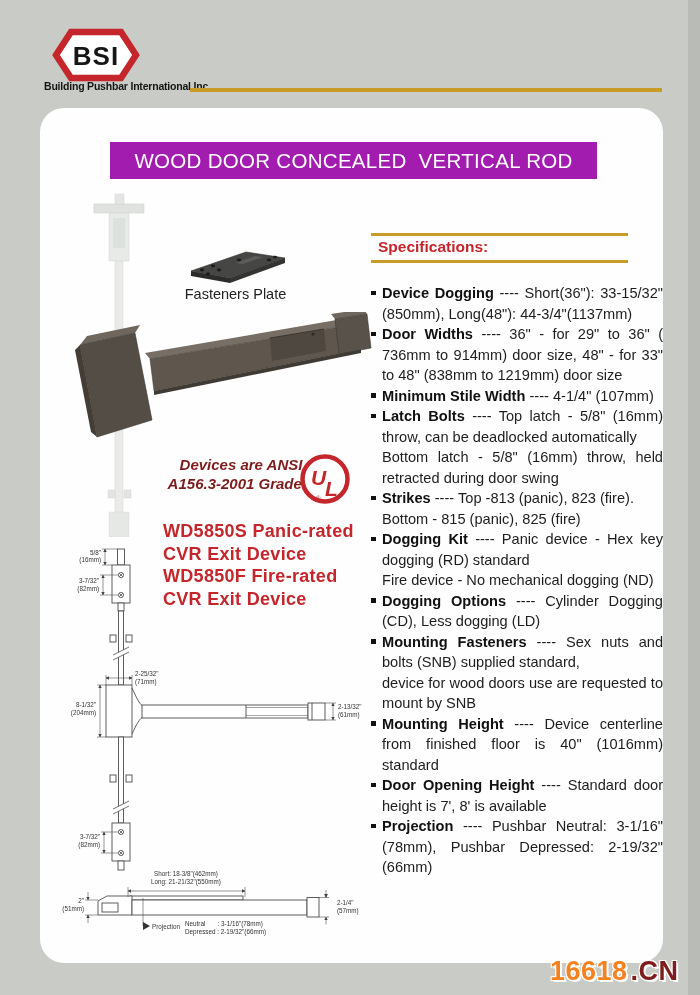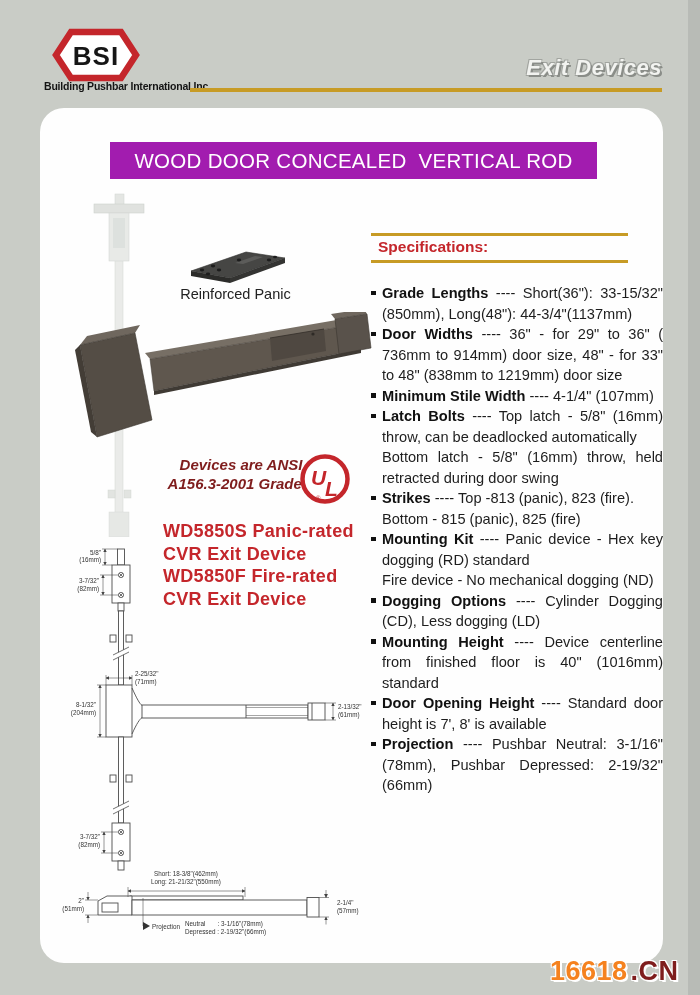--- a/index.html
+++ b/index.html
@@ -60,21 +60,20 @@
 <body>
 
 <div class="page">
   <div class="edge-band"></div>
 
   <svg class="logo-svg" width="88" height="58" viewBox="0 0 88 58">
     <polygon points="4,29 19,6 69,6 84,29 69,52 19,52" fill="#ffffff" stroke="#c4262b" stroke-width="6.5"></polygon>
     <text x="44" y="39" text-anchor="middle" font-size="26" font-weight="bold" fill="#161616" letter-spacing="1">BSI</text>
   </svg>
   <div class="logo-sub">Building Pushbar International.Inc</div>
-  <div class="section-title">Exit Devices</div>
   <div class="gold-rule"></div>
 
   <div class="card"></div>
 
   <div class="title-bar">WOOD DOOR CONCEALED  VERTICAL ROD</div>
 
   <svg class="ghost-rod" width="75" height="345" viewBox="0 0 75 345">
     <rect x="33" y="2" width="9" height="12" fill="#e2e4e1" stroke="#cfd3cf" stroke-width="0.6"></rect>
     <rect x="33" y="14" width="8" height="331" fill="#e8eae7" stroke="#d3d6d2" stroke-width="0.6"></rect>
     <rect x="12" y="12" width="50" height="9" fill="#dde0dc" stroke="#c8ccc8" stroke-width="0.6"></rect>
@@ -91,21 +90,21 @@
     <polygon points="8,28 63,9 102,15 47,35" fill="#464644" stroke="#2f2f2d" stroke-width="0.6"></polygon>
     <polygon points="52,20 72,13 80,14 60,21" fill="#5c5c5a"></polygon>
     <ellipse cx="19" cy="27" rx="2.2" ry="1.4" fill="#1c1c1c"></ellipse>
     <ellipse cx="30" cy="23" rx="2.2" ry="1.4" fill="#1c1c1c"></ellipse>
     <ellipse cx="25" cy="31" rx="2.2" ry="1.4" fill="#1c1c1c"></ellipse>
     <ellipse cx="36" cy="27" rx="2.2" ry="1.4" fill="#1c1c1c"></ellipse>
     <ellipse cx="56" cy="17" rx="2.2" ry="1.4" fill="#1c1c1c"></ellipse>
     <ellipse cx="86" cy="17" rx="2.2" ry="1.4" fill="#1c1c1c"></ellipse>
     <ellipse cx="92" cy="14" rx="2" ry="1.2" fill="#1c1c1c"></ellipse>
   </svg>
-  <div class="plate-label">Reinforced Panic</div>
+  <div class="plate-label">Fasteners Plate</div>
 
   <svg class="device-photo" width="325" height="135" viewBox="0 0 325 135">
     <polygon points="92,47 300,12 296,5 87,41" fill="#776f65"></polygon>
     <polygon points="92,47 300,12 303,37 96,79" fill="#5f574e" stroke="#3e3933" stroke-width="0.5"></polygon>
     <polygon points="96,79 303,37 303,41 96,83" fill="#3f3a34"></polygon>
     <polygon points="212,26 266,17 268,39 214,49" fill="#4f4841"></polygon>
     <line x1="212" y1="26" x2="266" y2="17" stroke="#342f2a" stroke-width="0.8"></line>
     <polygon points="22,33 77,21 82,13 29,24" fill="#6f675e"></polygon>
     <polygon points="22,33 77,21 94,108 39,125" fill="#544d45" stroke="#3a352f" stroke-width="0.6"></polygon>
     <polygon points="22,33 39,125 33,120 17,38" fill="#433d36"></polygon>
@@ -257,30 +256,32 @@
       <text x="130" y="390.5" style="white-space:pre">Neutral       : 3-1/16"(78mm)</text>
       <text x="130" y="398.5" style="white-space:pre">Depressed : 2-19/32"(66mm)</text>
     </g>
   </svg>
 
   <div class="spec-rule top"></div>
   <div class="spec-heading">Specifications:</div>
   <div class="spec-rule bottom"></div>
 
   <ul class="spec-list">
-    <li><b class="spec-label">Grade Lengths</b> <span class="spec-text">---- Short(36"): 33-15/32" (850mm), Long(48"): 44-3/4"(1137mm)</span></li>
+    <li><b class="spec-label">Device Dogging</b> <span class="spec-text">---- Short(36"): 33-15/32" (850mm), Long(48"): 44-3/4"(1137mm)</span></li>
     <li><b class="spec-label">Door Widths</b> <span class="spec-text">---- 36" - for 29" to 36" ( 736mm to 914mm) door size, 48" - for 33" to 48" (838mm to 1219mm) door size</span></li>
     <li><b class="spec-label">Minimum Stile Width</b> <span class="spec-text">---- 4-1/4" (107mm)</span></li>
     <li><b class="spec-label">Latch Bolts</b> <span class="spec-text">---- Top latch - 5/8" (16mm) throw, can be deadlocked automatically
 Bottom latch - 5/8" (16mm) throw, held retracted  during door swing</span></li>
     <li><b class="spec-label">Strikes</b> <span class="spec-text">---- Top -813 (panic), 823 (fire).
 Bottom - 815 (panic), 825 (fire)</span></li>
-    <li><b class="spec-label">Mounting Kit</b> <span class="spec-text">---- Panic device - Hex key dogging (RD) standard
+    <li><b class="spec-label">Dogging Kit</b> <span class="spec-text">---- Panic device - Hex key dogging (RD) standard
 Fire device - No mechanical dogging (ND)</span></li>
     <li><b class="spec-label">Dogging Options</b> <span class="spec-text">---- Cylinder Dogging (CD), Less dogging (LD)</span></li>
+    <li><b class="spec-label">Mounting Fasteners</b> <span class="spec-text">---- Sex nuts and bolts (SNB) supplied standard,
+device for wood doors use are requested to mount by SNB</span></li>
     <li><b class="spec-label">Mounting Height</b> <span class="spec-text">---- Device centerline from finished floor is 40" (1016mm) standard</span></li>
     <li><b class="spec-label">Door Opening Height</b> <span class="spec-text">---- Standard door height is 7', 8' is available</span></li>
     <li><b class="spec-label">Projection</b> <span class="spec-text">---- Pushbar Neutral: 3-1/16" (78mm), Pushbar Depressed: 2-19/32" (66mm)</span></li>
   </ul>
 
   <div class="watermark">
     <span class="wm-num">16618</span><span class="wm-suffix">.CN</span>
   </div>
 </div>
 

